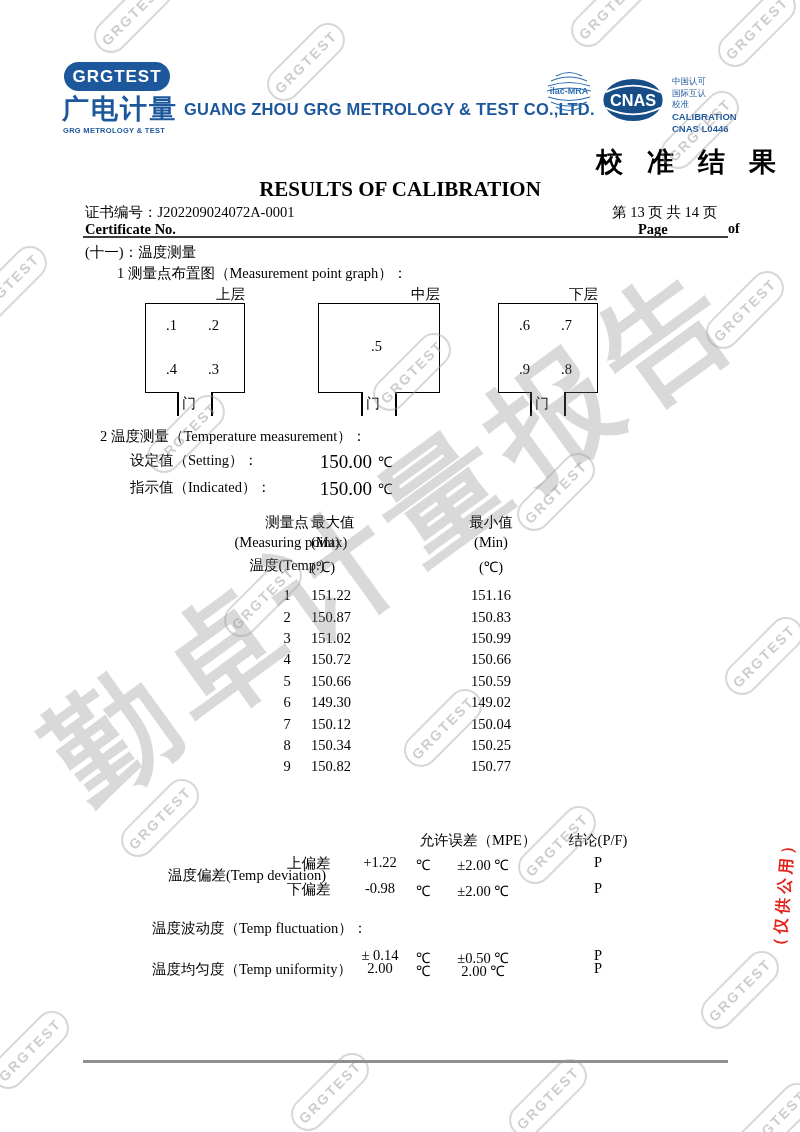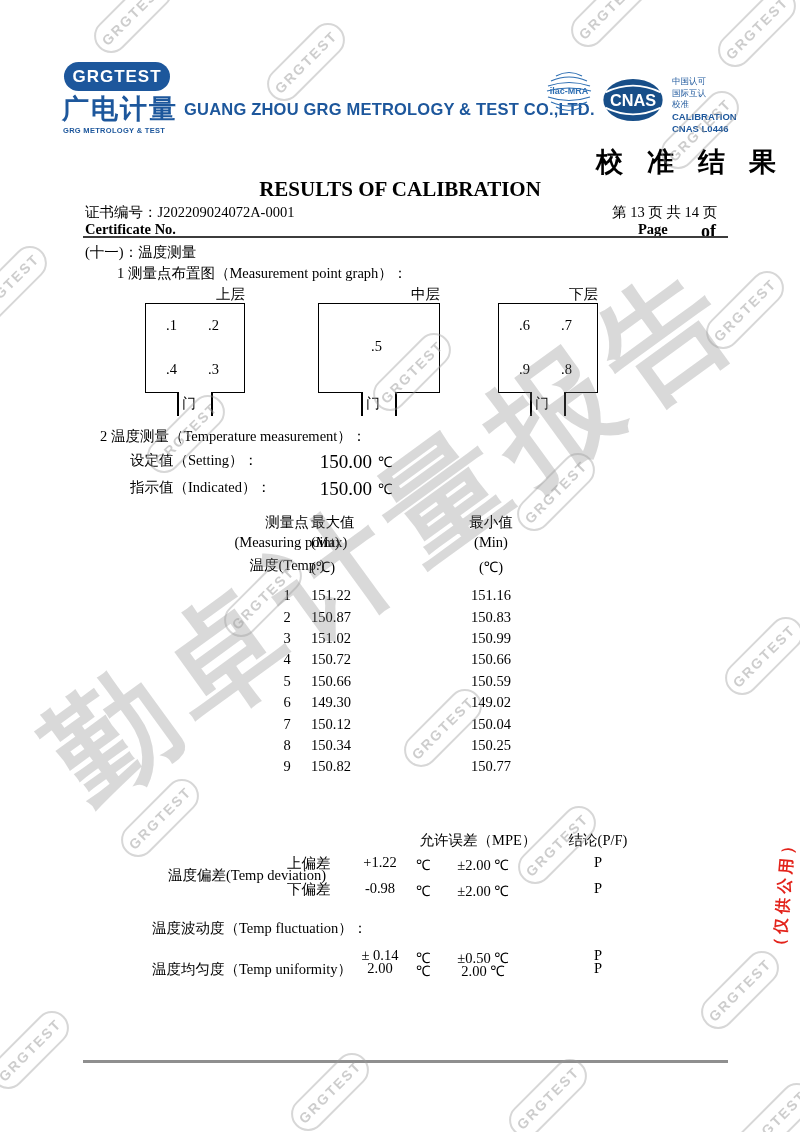--- a/index.html
+++ b/index.html
@@ -24,21 +24,21 @@
   .accr .b{font-weight:bold;font-size:9.5px;line-height:12px;}
   
   .title-cn{position:absolute;left:0;top:144px;width:800px;text-align:right;font-weight:bold;
       font-size:27px;letter-spacing:24px;padding-left:24px;box-sizing:border-box;}
   .title-en{position:absolute;left:0;top:177px;width:800px;text-align:center;font-weight:bold;
       font-size:21px;}
   .cert-cn{position:absolute;left:85px;top:203px;font-size:14.5px;}
   .cert-en{position:absolute;left:85px;top:221px;font-size:14.5px;font-weight:bold;}
   .page-cn{position:absolute;left:612px;top:203px;font-size:14.5px;}
   .page-en-page{position:absolute;left:638px;top:221px;font-size:14.5px;font-weight:bold;}
-  .page-en-of{position:absolute;left:701px;top:221px;font-size:18px;font-weight:bold;}
+  .page-en-of{position:absolute;left:728px;top:221px;font-size:14px;font-weight:bold;}
   .rule-top{position:absolute;left:83px;top:236px;width:645px;height:2px;background:#3c3c3c;}
   .rule-bottom{position:absolute;left:83px;top:1060px;width:645px;height:2.5px;background:#8f8f8f;}
   
   .sec-heading{position:absolute;left:85px;top:243px;font-size:14.5px;}
   .sub-graph{position:absolute;left:117px;top:264px;font-size:14.5px;}
   .dlabel{position:absolute;top:285px;text-align:right;font-size:14.5px;}
   .dbox{position:absolute;top:303px;height:90px;border:1.5px solid #000;box-sizing:border-box;}
   .door-gap{position:absolute;bottom:-3px;left:50%;margin-left:-17px;width:34px;height:4px;background:#fff;}
   .door-line-l,.door-line-r{position:absolute;bottom:-24px;width:1.5px;height:24px;background:#000;left:50%;}
   .door-line-l{margin-left:-18px;}

